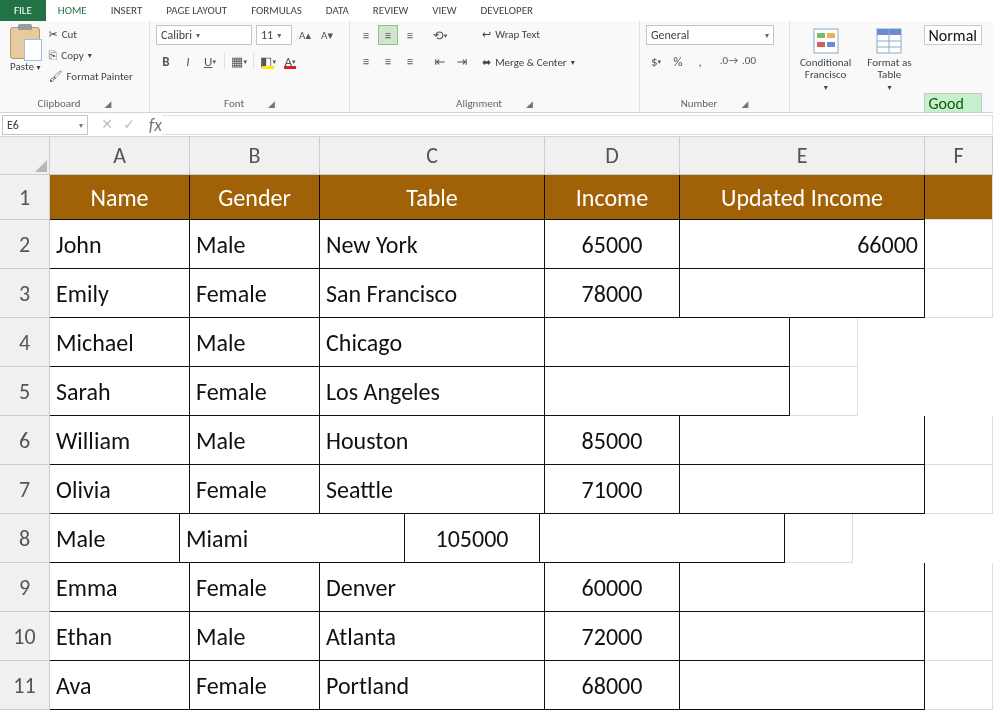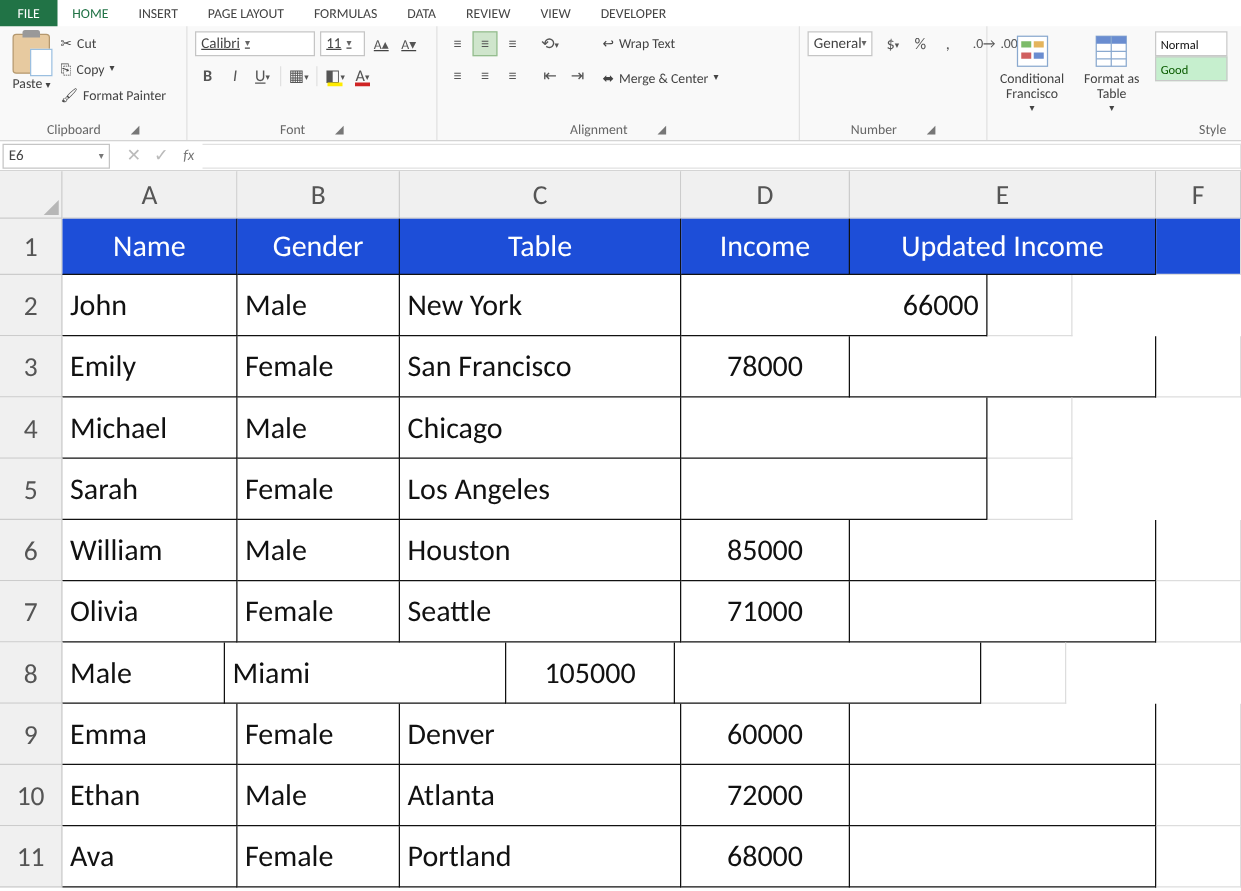--- a/index.html
+++ b/index.html
@@ -21,50 +21,50 @@
 .group-label .dialog-launcher { font-size:9px; color:#777; }
 .vbtn { display: flex; flex-direction: column; align-items: center; justify-content: center; font-size: 11px; color: #444; padding: 2px 4px; cursor: pointer; line-height: 1.1; gap:2px; }
 .row3 { display: flex; flex-direction: column; gap: 3px; }
 .row3 > div { display: flex; align-items: center; gap: 4px; font-size: 11px; cursor: pointer; height: 18px; }
 .iconbtn { width: 20px; height: 20px; display:inline-flex; align-items:center; justify-content:center; border:1px solid transparent; cursor:pointer; font-size:13px; color:#555;}
 .iconbtn.small{ width:18px; height:18px; font-size:11px;}
 .hsep { width:1px; background:#e1e1e1; margin:2px 2px; align-self:stretch;}
 .combo { display:inline-flex; align-items:center; border:1px solid #c5c5c5; background:#fff; height:20px; font-size:12px; padding:0 4px; }
 .combo .dd { margin-left:4px; font-size:8px; color:#666;}
 .styles-cells { display:flex; flex-direction:column; }
-.styles-cells .cell { width:58px; height:20px; border:1px solid #c9c9c9; display:flex; align-items:center; padding:0 4px; font-size:10px;}
+.styles-cells .cell { width:58px; height:20px; border:1px solid #c9c9c9; display:flex; align-items:center; padding:0 4px; font-size:16px;}
 .styles-cells .cell.normal{ background:#fff;}
-.styles-cells .cell.good{ background:#c6efce; color:#0a5c00;}
+.styles-cells .cell.good{ background:#c6efce; color:#0a5c00;margin-top:48px;}
 
 
 .paste-icon{ width:30px; height:32px; position:relative;}
 .paste-icon .board{position:absolute; inset:0; background:#e7caa0; border:1px solid #b5986e; border-radius:3px;}
 .paste-icon .clip{position:absolute; top:-3px; left:8px; width:14px; height:6px; background:#999; border-radius:2px 2px 0 0;}
 .paste-icon .sheet{position:absolute; right:-2px; bottom:-2px; width:18px; height:22px; background:#fff; border:1px solid #9bbfe0;}
 
 
 .fbar { display:flex; align-items:center; border-bottom:1px solid #d4d4d4; height:24px; }
 .namebox{ width:86px; border:1px solid #c5c5c5; height:20px; margin:0 2px; display:flex; align-items:center; padding:0 4px; font-size:12px; background:#fff;}
 .namebox .dd{ margin-left:auto; font-size:8px; color:#777; }
-.fx-btn{ width:22px; text-align:center; color:#777; font-style:italic; font-size:12px;}
+.fx-btn{ width:22px; text-align:right; color:#777; font-style:italic; font-size:18px;}
 .fbar .cancel, .fbar .enter{ width:22px; text-align:center; color:#bbb; font-size:14px;}
 .formula-input{ flex:1; border:1px solid #e1e1e1; border-left:none; height:20px; background:#fff;}
 
 
 .grid { position:relative; }
 .col-headers{ display:flex; }
 .corner{ width:50px; height:38px; border-right:1px solid #ccc; border-bottom:1px solid #ccc; background:#f0f0f0; position:relative;}
 .corner::after{content:""; position:absolute; right:2px; bottom:2px; border-style:solid; border-width:0 0 12px 12px; border-color:transparent transparent #b7b7b7 transparent;}
 .ch{ height:38px; border-right:1px solid #ccc; border-bottom:1px solid #ccc; background:#f0f0f0; display:flex; align-items:center; justify-content:center; font-size:22px; color:#555;}
 .rh{ width:50px; border-right:1px solid #ccc; border-bottom:1px solid #ccc; background:#f0f0f0; display:flex; align-items:center; justify-content:center; font-size:22px; color:#555;}
 .rows{}
 .r{ display:flex; }
 .cell{ border-right:1px solid #ddd; border-bottom:1px solid #ddd; display:flex; align-items:center; font-size:24px; font-family:Calibri, sans-serif; color:#111; padding:0 6px;}
 .data-area .cell{ border-right:1px solid #111; border-bottom:1px solid #111; }
-.hdr-row .cell{ background:#1d4ed8; color:#fff; justify-content:center; font-weight:400; border-right:1px solid #111; border-bottom:1px solid #111;}
+.hdr-row .cell{ background:#a16207; color:#fff; justify-content:center; font-weight:400; border-right:1px solid #111; border-bottom:1px solid #111;}
 .num{ justify-content:center;}
 .right{ justify-content:flex-end;}
 
 .cA{width:140px;} .cB{width:130px;} .cC{width:225px;} .cD{width:135px;} .cE{width:245px;} .cF{width:68px;}
 .hRow{height:49px;}
 .hHdr{height:45px;}
 
 svg{display:block;}
 </style>
 </head>
@@ -111,21 +111,21 @@
       </div>
     </div>
     <div class="group-label">
         <span>Clipboard</span>
         <span class="dialog-launcher">◢</span>
       </div>
   </div>
 
   <div class="group" style="width:200px">
     <div class="group-body" style="flex-direction:column; gap:6px;">
-      <div style="display:flex; gap:4px; align-items:center;text-decoration:underline;">
+      <div style="display:flex; gap:4px; align-items:center;">
         <div class="combo" style="width:96px">
             <span>Calibri</span>
             <span class="dd">▾</span>
           </div>
         <div class="combo" style="width:36px">
             <span>11</span>
             <span class="dd">▾</span>
           </div>
         <span class="iconbtn small">A▴</span>
         <span class="iconbtn small">A▾</span>
@@ -186,21 +186,21 @@
           </div>
       </div>
     </div>
     <div class="group-label">
         <span>Alignment</span>
         <span class="dialog-launcher">◢</span>
       </div>
   </div>
 
   <div class="group" style="width:150px">
-    <div class="group-body" style="flex-direction:row; gap:6px;">
+    <div class="group-body" style="flex-direction:column; gap:6px;">
       <div class="combo" style="width:128px">
           <span>General</span>
           <span class="dd" style="margin-left:auto">▾</span>
         </div>
       <div style="display:flex; gap:2px;">
         <span class="iconbtn">$<span style="font-size:7px">▾</span></span>
         <span class="iconbtn">%</span>
         <span class="iconbtn">,</span>
         <span style="width:6px"></span>
         <span class="iconbtn small">.0→</span>
@@ -280,20 +280,21 @@
         <div class="cell hHdr cC">Table</div>
         <div class="cell hHdr cD">Income</div>
         <div class="cell hHdr cE">Updated Income</div>
         <div class="cell hHdr cF" style="border-right: 1px solid rgb(221, 221, 221); border-bottom: 1px solid rgb(221, 221, 221);"></div>
       </div>
       <div class="r data-area">
         <div class="rh hRow">2</div>
         <div class="cell hRow cA">John</div>
         <div class="cell hRow cB">Male</div>
         <div class="cell hRow cC">New York</div>
+        <div class="cell hRow cD num">65000</div>
         <div class="cell hRow cE right">66000</div>
         <div class="cell hRow cF" style="border-right: 1px solid rgb(221, 221, 221); border-bottom: 1px solid rgb(221, 221, 221);"></div>
       </div>
       <div class="r data-area">
         <div class="rh hRow">3</div>
         <div class="cell hRow cA">Emily</div>
         <div class="cell hRow cB">Female</div>
         <div class="cell hRow cC">San Francisco</div>
         <div class="cell hRow cD num">78000</div>
         <div class="cell hRow cE right"></div>

